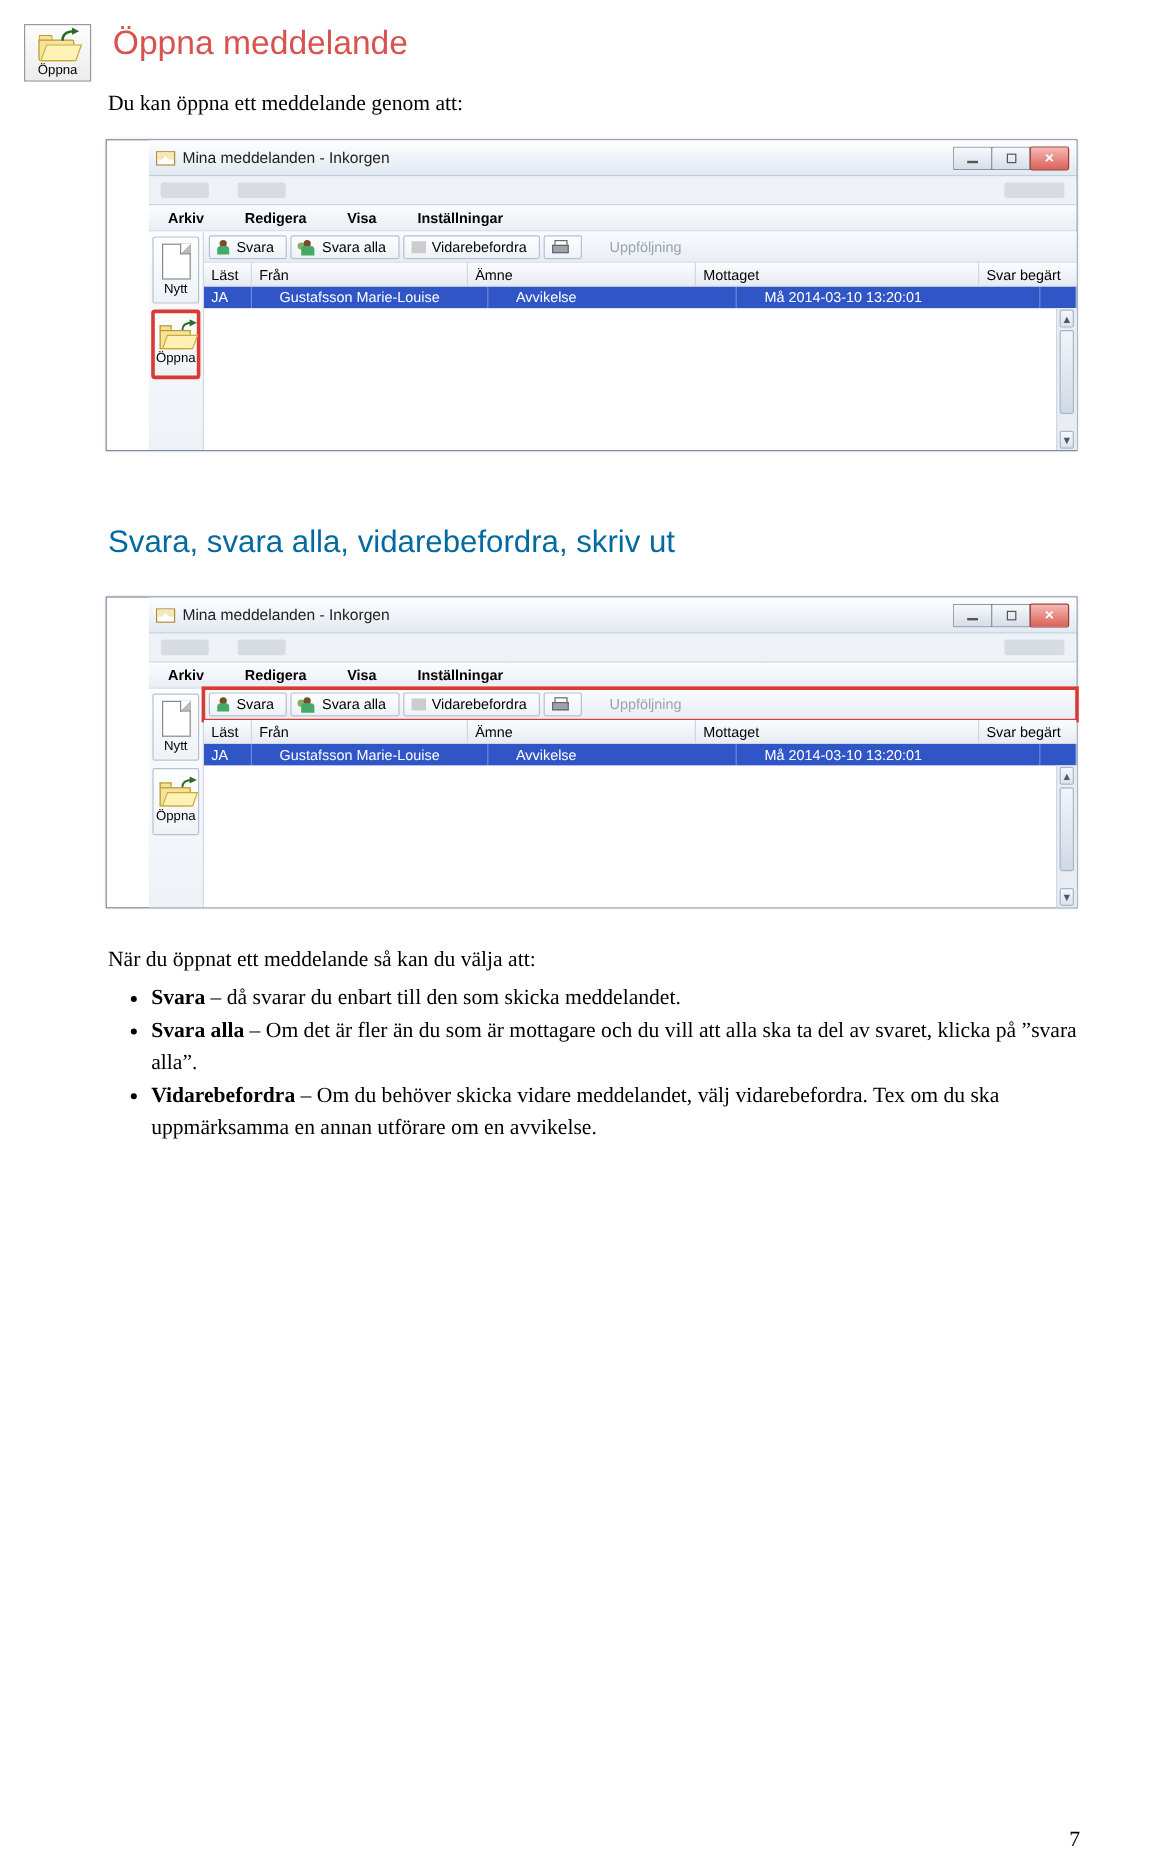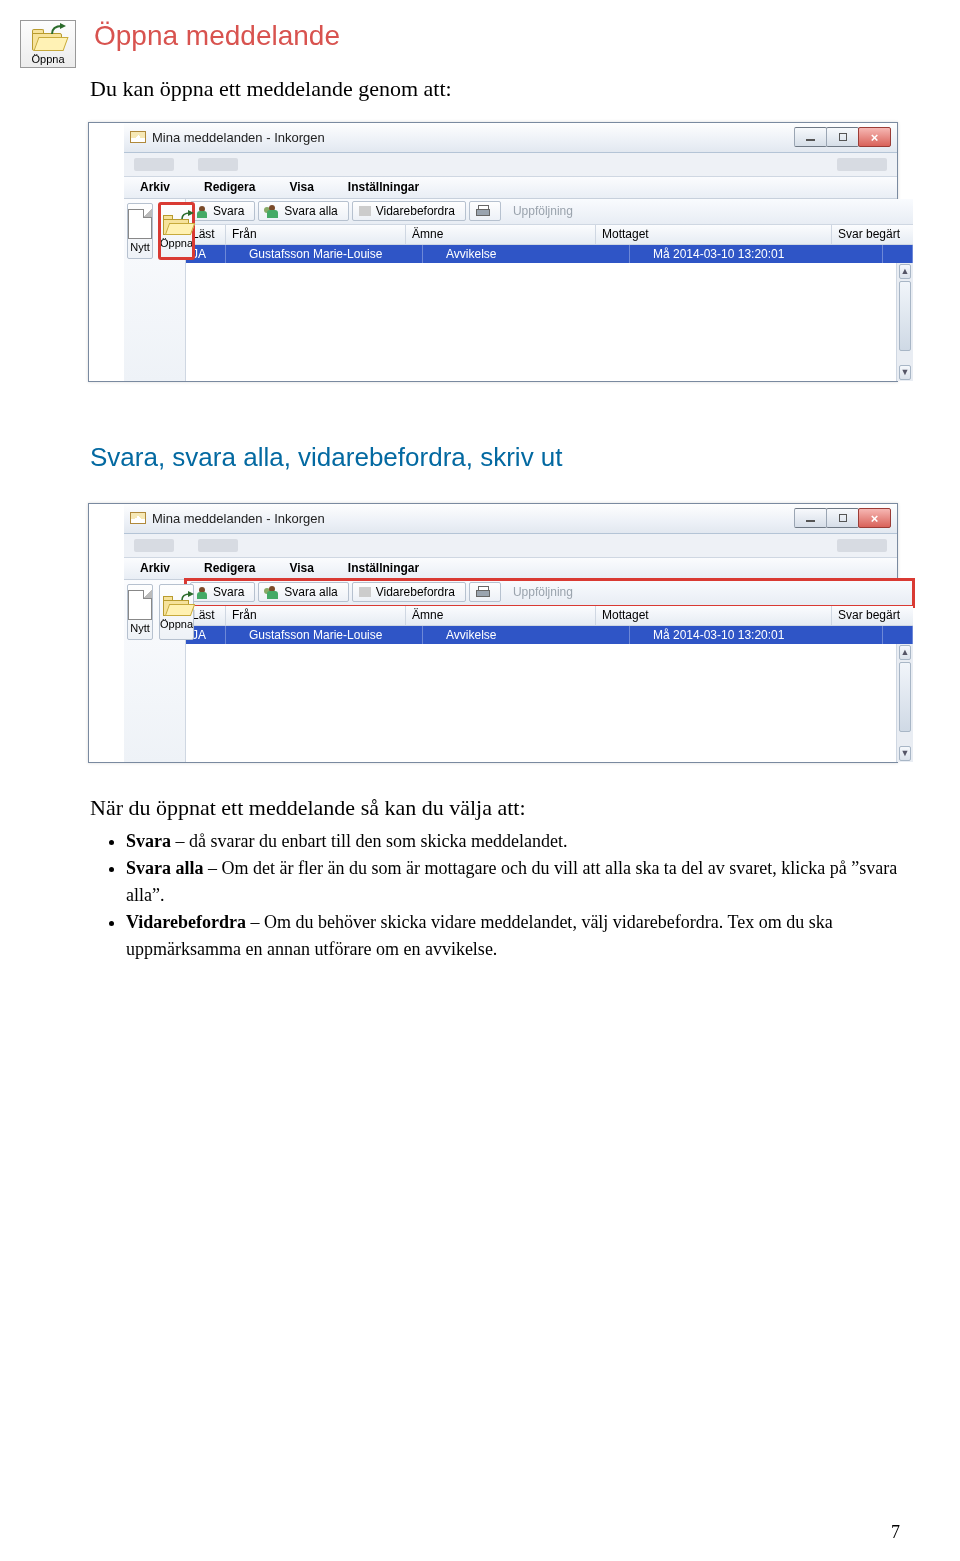--- a/index.html
+++ b/index.html
@@ -37,21 +37,21 @@
   .h-title {
     color: #d8534f;
     font: 400 28px 'Century Gothic', 'Futura', Arial, sans-serif;
     margin: 0 0 22px;
   }
   .h-section {
     color: #0369a1;
     font: 400 26px 'Century Gothic', 'Futura', Arial, sans-serif;
     margin: 60px 0 30px;
   }
-  .body-text { font-size: 22px; line-height: 1.35; margin: 0 0 6px 70px; }
+  .body-text { font-size: 18px; line-height: 1.35; margin: 0 0 6px 70px; }
   ul.bullets { margin: 2px 0 14px 106px; padding: 0; font-size: 18px; line-height: 1.5; }
   ul.bullets li { margin: 0; list-style: disc; }
   .bold { font-weight: bold; }
 
   
   .app-window {
     margin: 18px 0 10px 68px;
     width: 810px;
     border: 1px solid #7a8aa0;
     background: #fff;
@@ -104,21 +104,21 @@
   }
   .menu-item { padding: 2px 10px; font-size: 12px; color:#000; }
   .menu-item.bold { font-weight: bold; }
 
   .workarea { display: flex; background: #fff; }
   .leftcol {
     width: 62px;
     background: linear-gradient(#fbfcfe,#eef2f7);
     border-right: 1px solid #cfd7e2;
     padding: 4px 3px;
-    display:flex; flex-direction:row; gap:6px;
+    display:flex; flex-direction:column; gap:6px;
   }
   .left-btn {
     border: 1px solid #b6c1cf;
     background: linear-gradient(#fefefe,#eef2f7);
     border-radius: 2px;
     height: 56px;
     display:flex; flex-direction:column; align-items:center; justify-content:center;
     font-size: 11px; color:#000;
     position: relative;
   }
@@ -151,21 +151,21 @@
   .tbtn .ico-person { width:11px; height:11px; position:relative; }
   .tbtn .ico-person::before{content:"";position:absolute;left:2px;top:0;width:6px;height:6px;border-radius:50%;background:#7a4b2a;}
   .tbtn .ico-person::after{content:"";position:absolute;left:0;top:5px;width:10px;height:7px;border-radius:3px 3px 0 0;background:#4a6;}
   .tbtn .ico-persons { width:14px; height:12px; position:relative; }
   .tbtn .ico-persons::before{content:"";position:absolute;left:4px;top:0;width:6px;height:6px;border-radius:50%;background:#7a4b2a;box-shadow: -5px 2px 0 0 #8a6; }
   .tbtn .ico-persons::after{content:"";position:absolute;left:2px;top:5px;width:11px;height:8px;border-radius:3px 3px 0 0;background:#4a6;}
   .tbtn .ico-fwd { width:12px; height:10px; background:#ccc; position:relative;}
   .tbtn .ico-print { width:14px; height:12px; position:relative; }
   .tbtn .ico-print::before{content:"";position:absolute;left:2px;top:0;width:9px;height:5px;border:1px solid #666;background:#fff;}
   .tbtn .ico-print::after{content:"";position:absolute;left:0;top:4px;width:14px;height:7px;background:#9aa4af;border:1px solid #666; box-sizing:border-box;}
-  .toollabel-disabled { color:#9aa3ad; font-size:12px; margin-left:9px; }
+  .toollabel-disabled { color:#9aa3ad; font-size:12px; margin-left:20px; }
   .toolbar-row.highlight-red { outline: 3px solid #d93a33; outline-offset: -1px; }
 
   .grid-header {
     height: 20px;
     background: linear-gradient(#fbfcfe,#e6ecf3);
     border-bottom: 1px solid #cfd7e2;
     display:flex;
   }
   .gh, .gc {
     border-right: 1px solid #cfd7e2;

